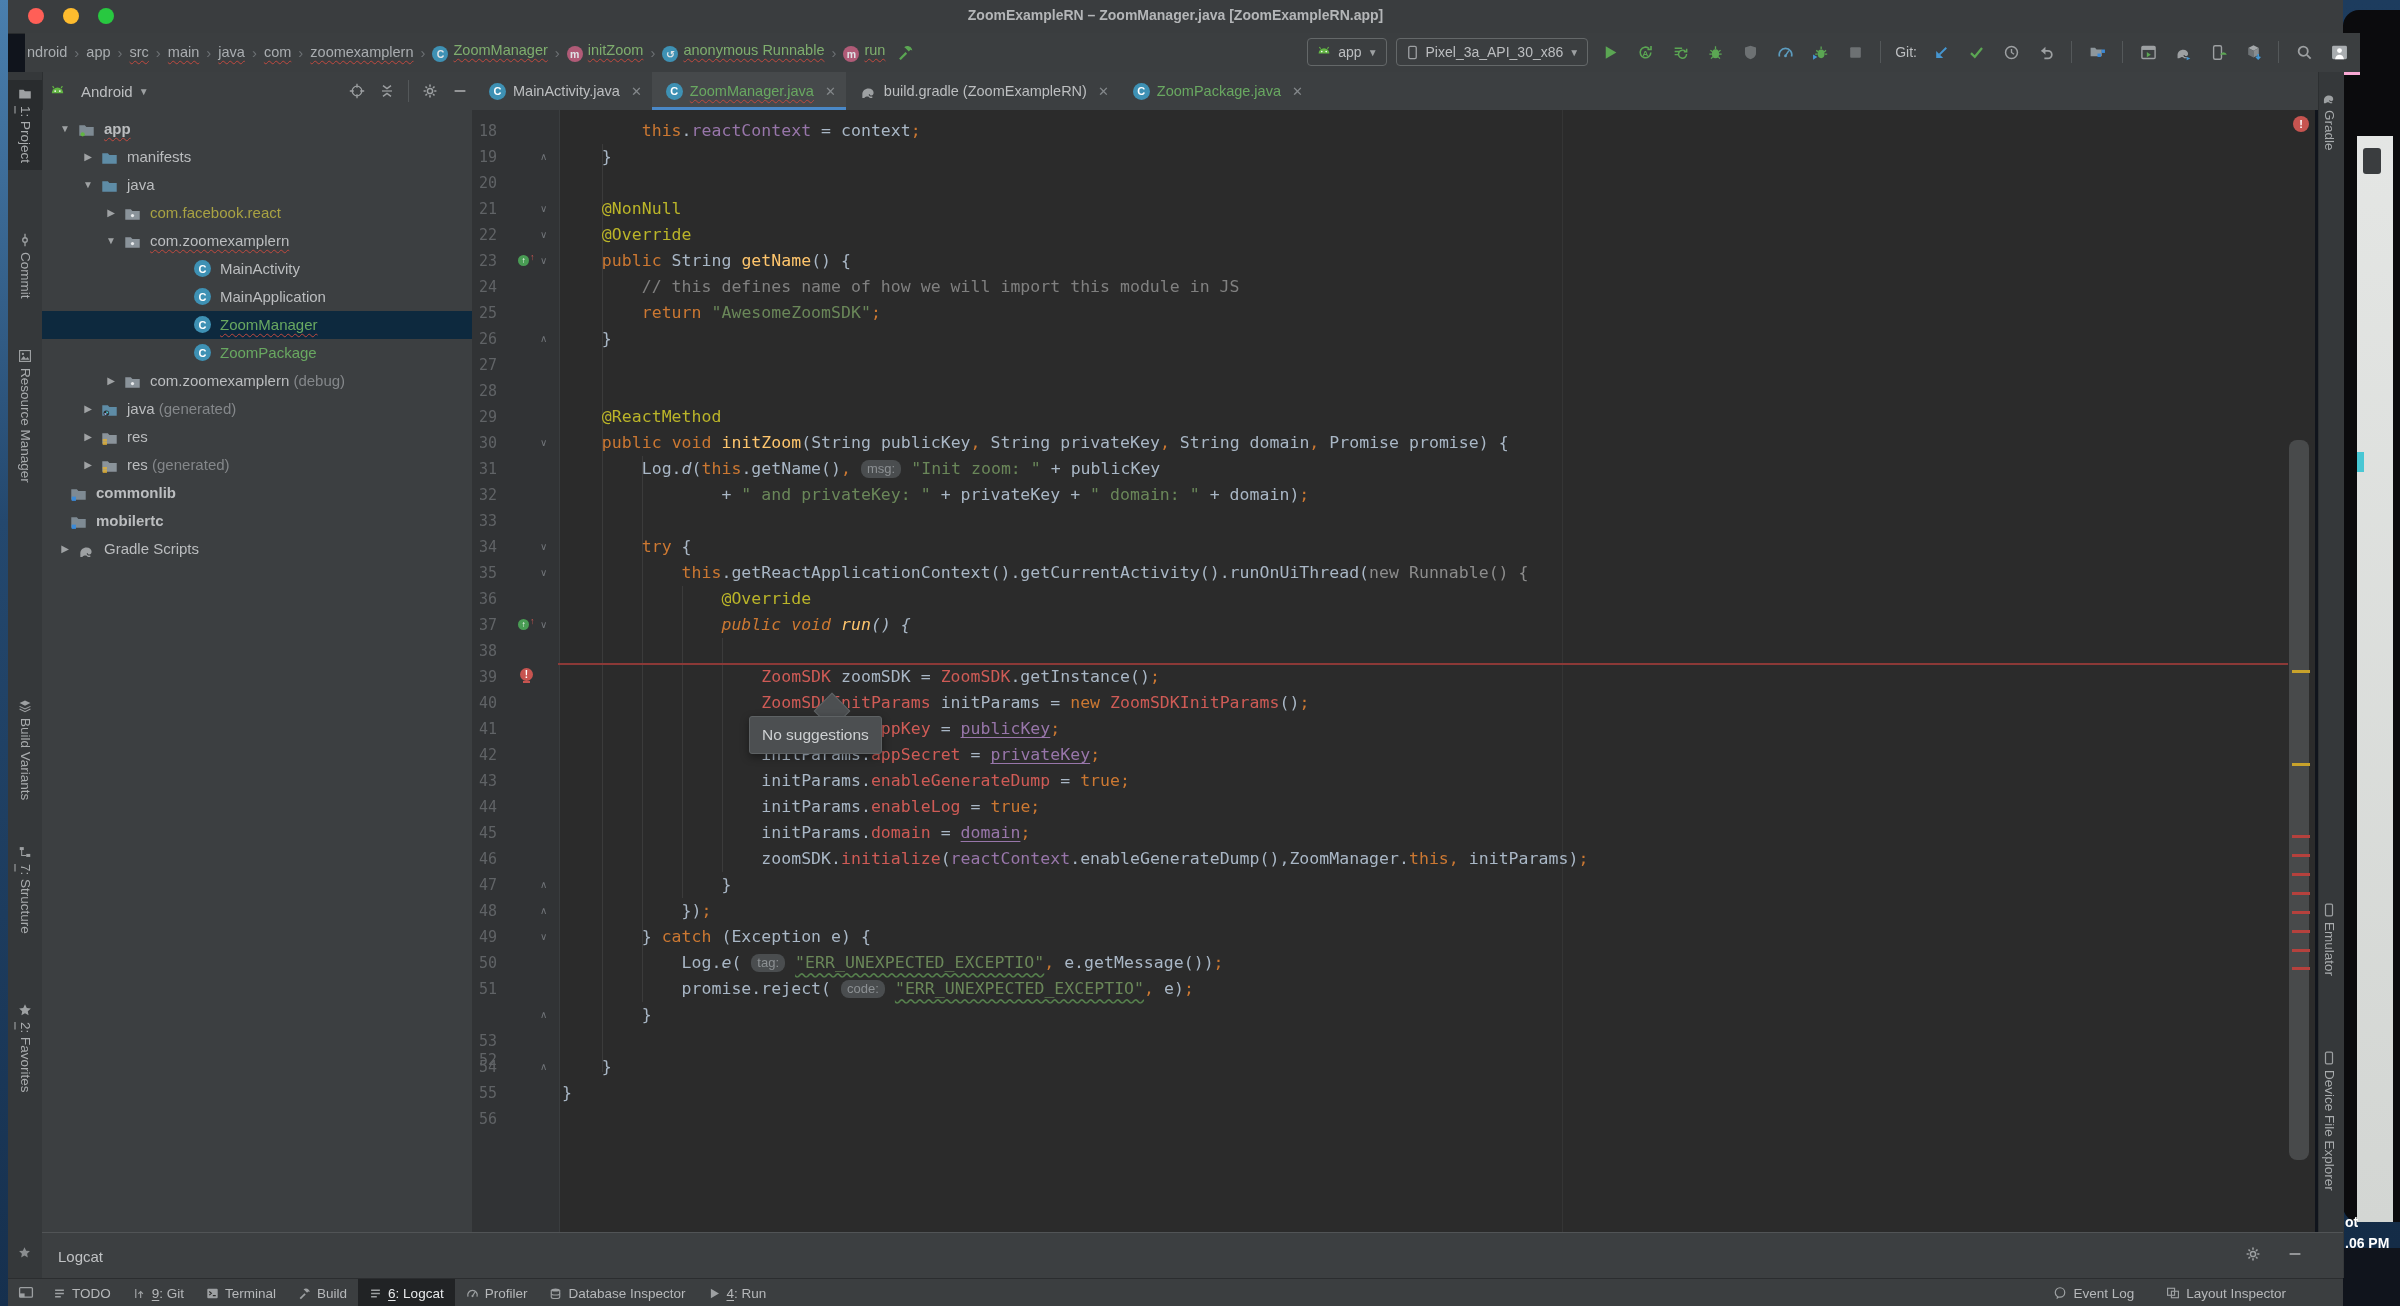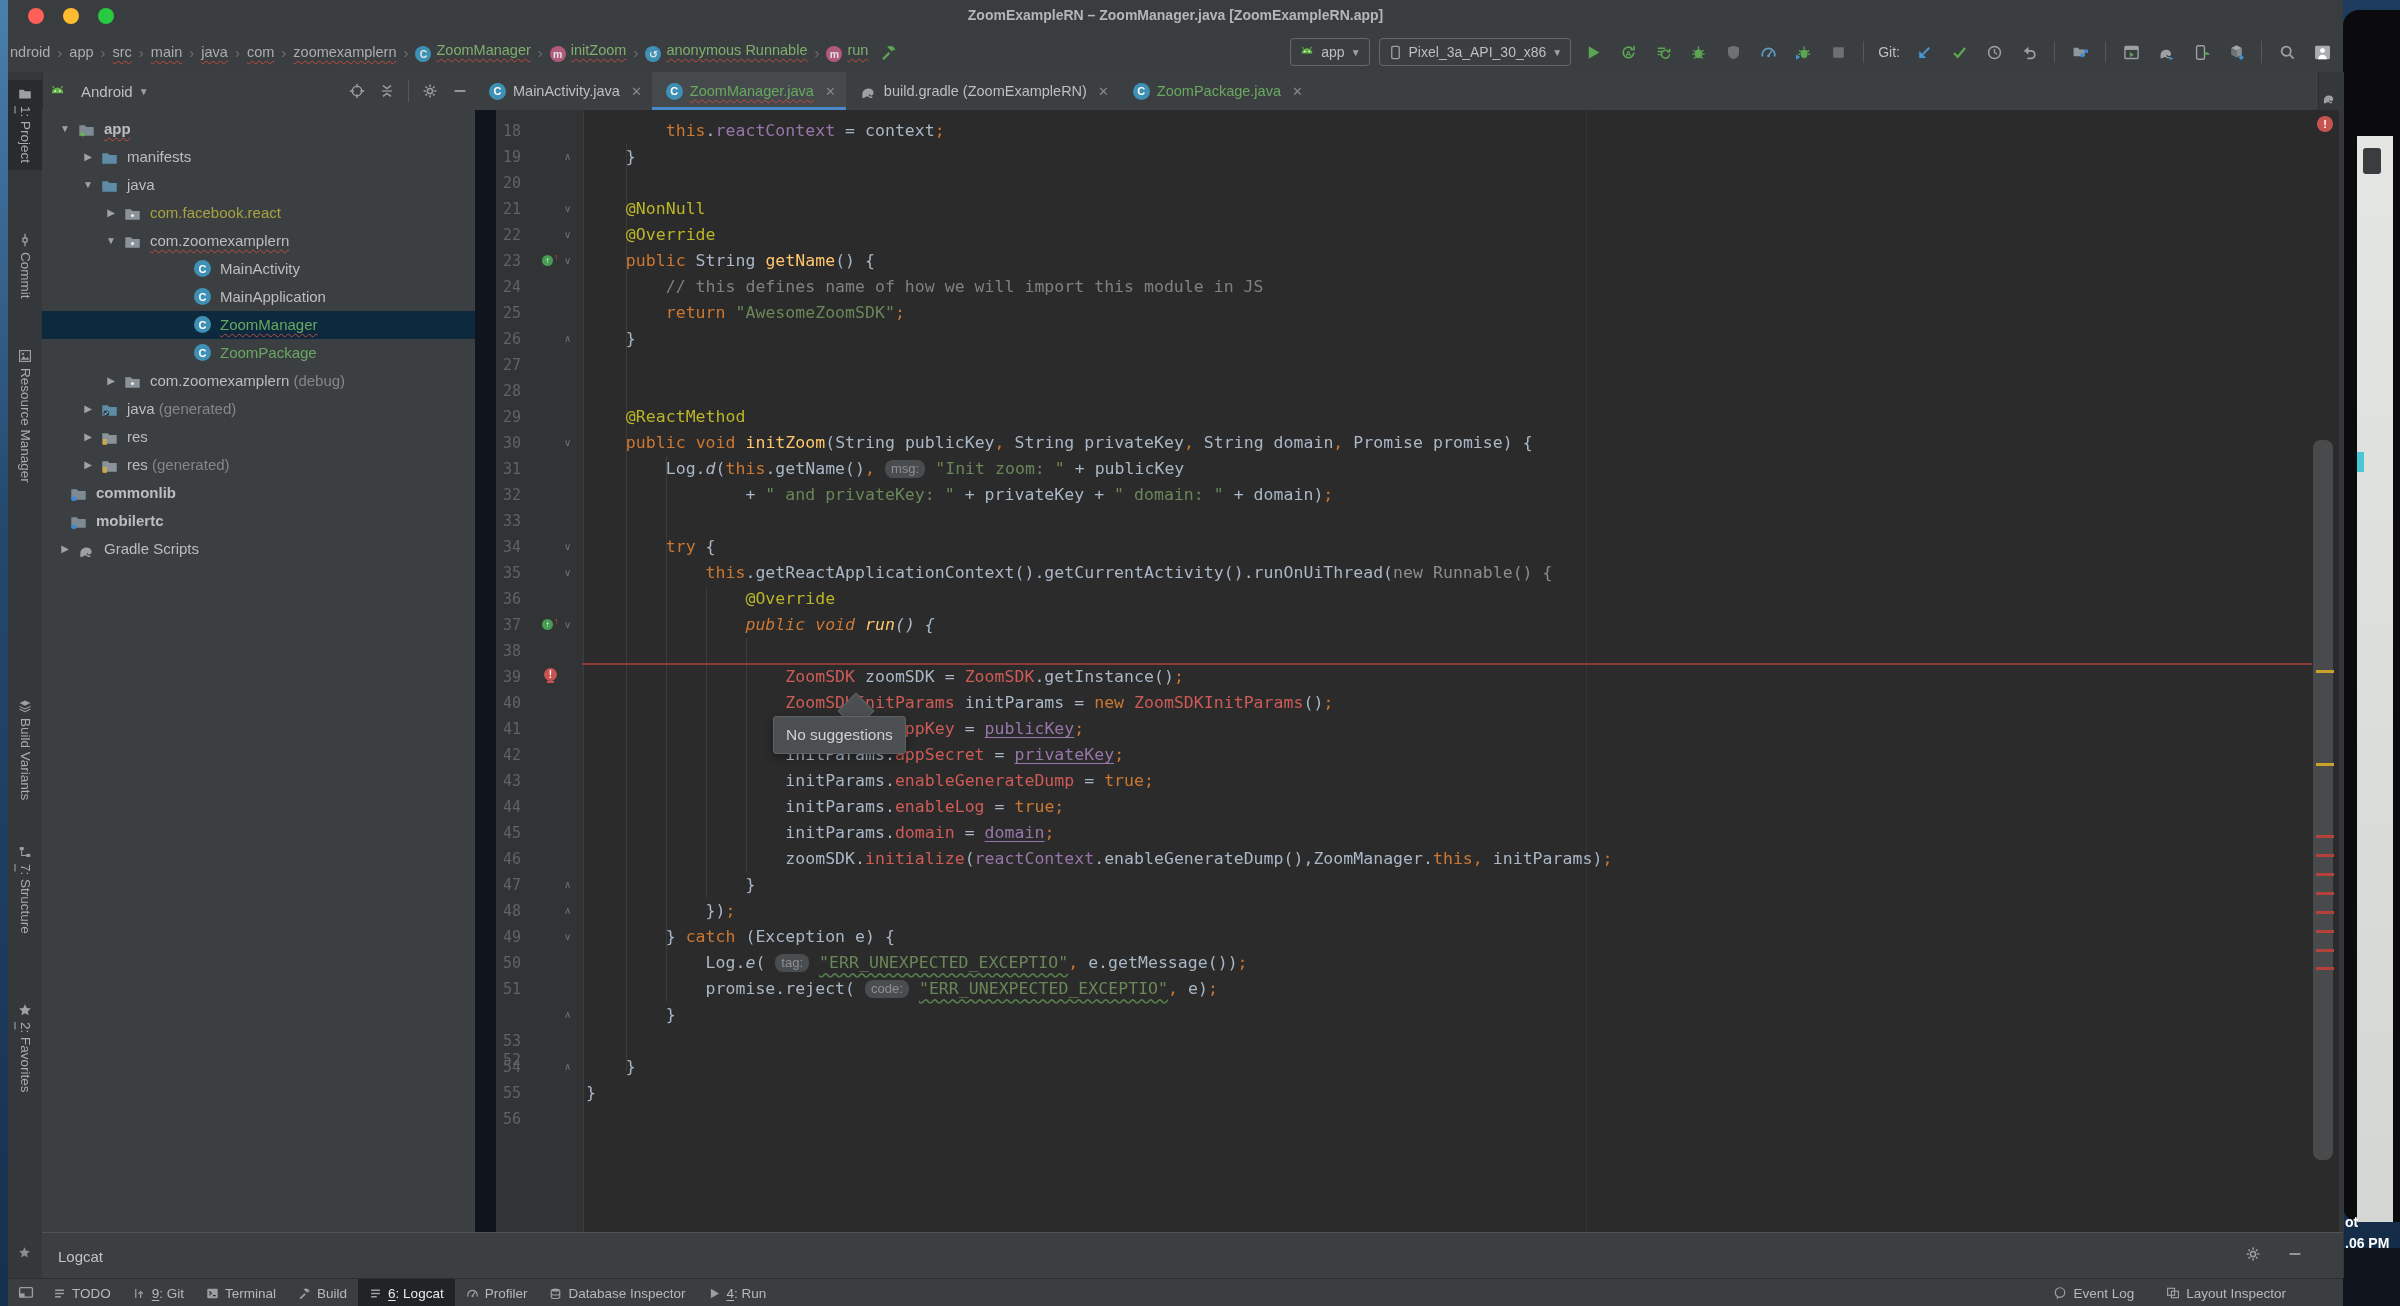--- a/index.html
+++ b/index.html
@@ -10,21 +10,21 @@
   #desktop-right{left:2343px;top:0;width:57px;height:1248px;background:linear-gradient(#1d3c5e,#142c47);}
   #phone-bezel{left:2343px;top:10px;width:57px;height:1212px;background:#0b0b0d;border-radius:16px 0 0 16px;}
   #phone-screen{left:2357px;top:136px;width:36px;height:1086px;background:linear-gradient(#e4e6e4,#d3d6d3);}
   #phone-notch{left:2363px;top:148px;width:18px;height:26px;background:#3a3d3f;border-radius:3px;}
   #phone-accent{left:2357px;top:452px;width:7px;height:20px;background:#49c7d4;}
   #desk-text{left:2343px;top:1222px;width:57px;color:#fff;font-size:14px;font-weight:bold;line-height:21px;padding-left:2px;}
   
   #titlebar{left:8px;top:0;width:2335px;height:33px;background:#3a3d3f;border-bottom:1px solid #292c2e;}
   .tl{position:absolute;top:8px;width:16px;height:16px;border-radius:50%;}
   #title-text{left:0;right:0;top:7px;text-align:center;color:#b4b6b8;font-size:14px;font-weight:bold;}
-  #toolbar{left:8px;top:33px;width:2335px;height:39px;background:#3b3e40;border-bottom:6px solid #f9a8d4;}
+  #toolbar{left:25px;top:33px;width:2335px;height:39px;background:#3b3e40;border-bottom:3px solid #f9a8d4;}
   #breadcrumbs{left:2px;top:0;height:38px;display:flex;align-items:center;font-size:14.5px;color:#a9adb0;white-space:nowrap;}
   .bc-sep{color:#6d7174;margin:0 7px;font-size:15px;}
   .bc-green{color:#7fae6e;}
   .sq-red{text-decoration-line:underline;text-decoration-style:wavy;text-decoration-color:#c0493f;text-decoration-thickness:1px;text-underline-offset:3px;}
   .bc-ic{display:inline-flex;width:16px;height:16px;border-radius:50%;color:#dfe3e6;font-size:10.5px;font-weight:bold;
     align-items:center;justify-content:center;margin-right:5px;vertical-align:-3px;}
   #tb-right{right:8px;top:0;height:38px;display:flex;align-items:center;gap:9px;}
   .tbi{width:26px;height:26px;display:flex;align-items:center;justify-content:center;}
   .tbi svg{width:17px;height:17px;}
   .tb-sep{width:1px;height:22px;background:#54585a;margin:0 3px;}
@@ -59,21 +59,21 @@
   #project-panel{left:42px;top:110px;width:433px;height:1122px;background:#3c3f41;overflow:hidden;}
   .trow{position:absolute;left:0;width:100%;height:28px;line-height:28px;font-size:15px;color:#bbbdbf;white-space:nowrap;}
   .trow.sel{background:#0D293E;}
   .tarrow{position:absolute;color:#9fa2a4;font-size:12px;width:14px;text-align:center;}
   .ticon{position:absolute;width:17px;height:17px;top:5px;}
   .ticon svg{width:17px;height:17px;}
   .tlabel{position:absolute;}
   .tsuffix{color:#84878a;}
   .bold{font-weight:bold;}
   
-  #editor{left:496px;top:110px;width:1843px;height:1122px;background:#2b2b2b;overflow:hidden;}
+  #editor{left:472px;top:110px;width:1843px;height:1122px;background:#2b2b2b;overflow:hidden;}
   #gutter{position:absolute;left:0;top:0;width:87px;height:100%;background:#313335;border-right:1px solid #3a3d3f;}
   .ln{position:absolute;left:7px;color:#606366;font-size:15px;line-height:26px;font-family:"DejaVu Sans Mono",monospace;}
   .fold{position:absolute;left:68px;color:#707478;font-size:10px;line-height:26px;}
   .gov{position:absolute;left:46px;width:20px;height:26px;}
   .cl{position:absolute;left:90px;height:26px;line-height:26px;white-space:pre;
       font-family:"DejaVu Sans Mono",monospace;font-size:16.5px;letter-spacing:0.03px;}
   .c-def{color:#A9B7C6}.c-kw{color:#CC7832}.c-ann{color:#BBB529}.c-str{color:#6A8759}
   .c-strw{color:#6A8759;text-decoration-line:underline;text-decoration-style:wavy;text-decoration-color:#55804c;text-underline-offset:4px;}
   .c-cmt{color:#808080}.c-fld{color:#9876AA}
   .c-prm{color:#9876AA;text-decoration:underline;text-underline-offset:3px;}

